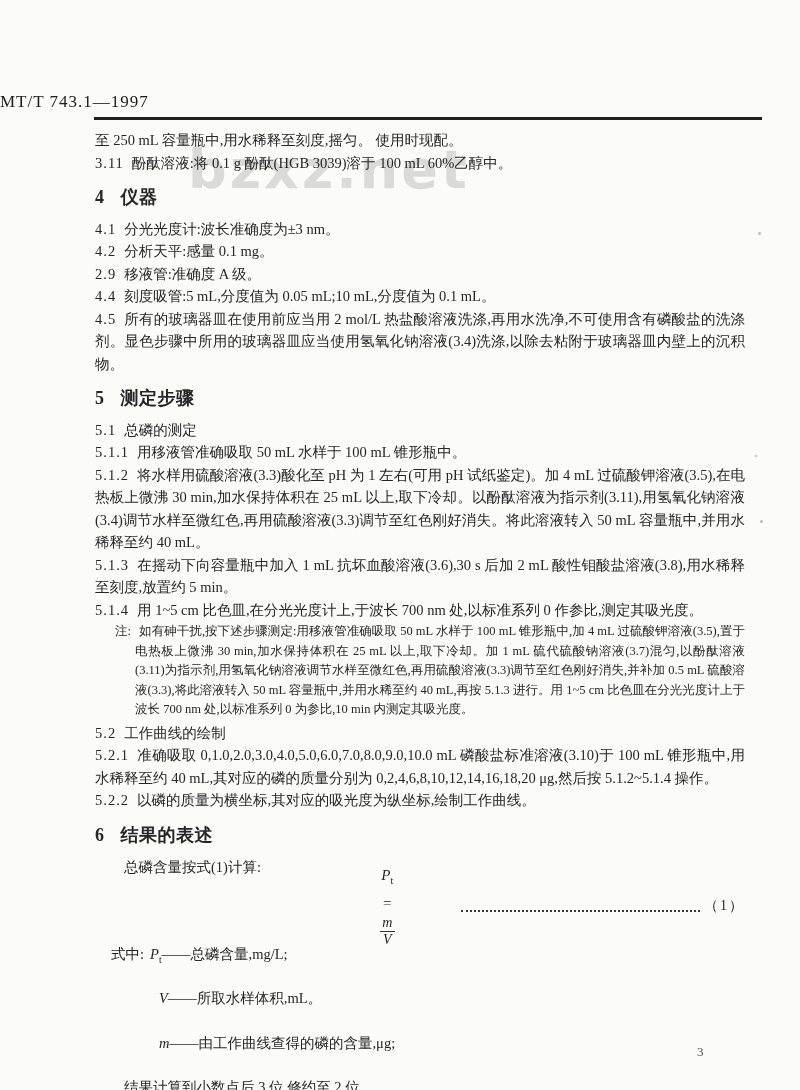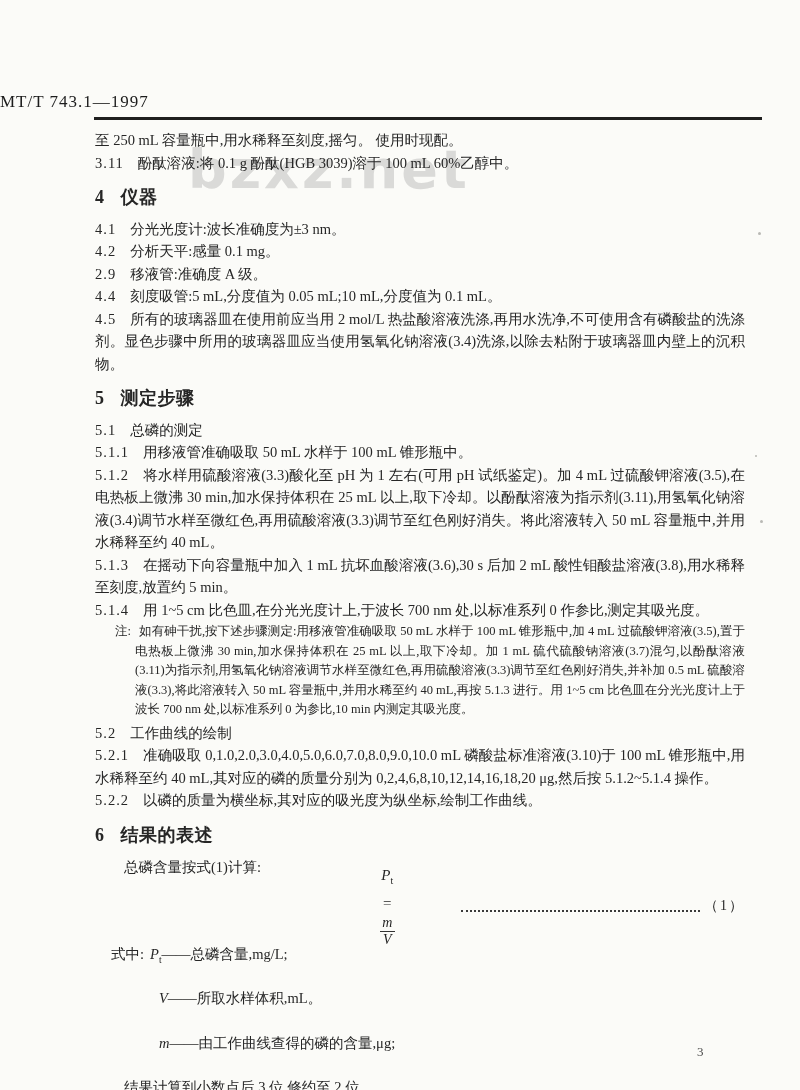--- a/index.html
+++ b/index.html
@@ -40,21 +40,21 @@
   }
   .content{
     position:absolute;
     top:129px;left:95px;width:650px;
     z-index:1;
     font-size:14.5px;
     line-height:22.5px;
     text-align:justify;
   }
   .para{margin:0;}
-  .para .num{margin-right:14px;letter-spacing:1px;}
+  .para .num{margin-right:8px;letter-spacing:1px;}
   .sec-title{
     margin:12px 0 9px 0;
     font-weight:bold;
     font-size:18px;
     letter-spacing:0.5px;
   }
   .sec-title .num{margin-right:16px;}
   .note{
     margin:1px 0 2px 0;
     font-size:12.5px;

